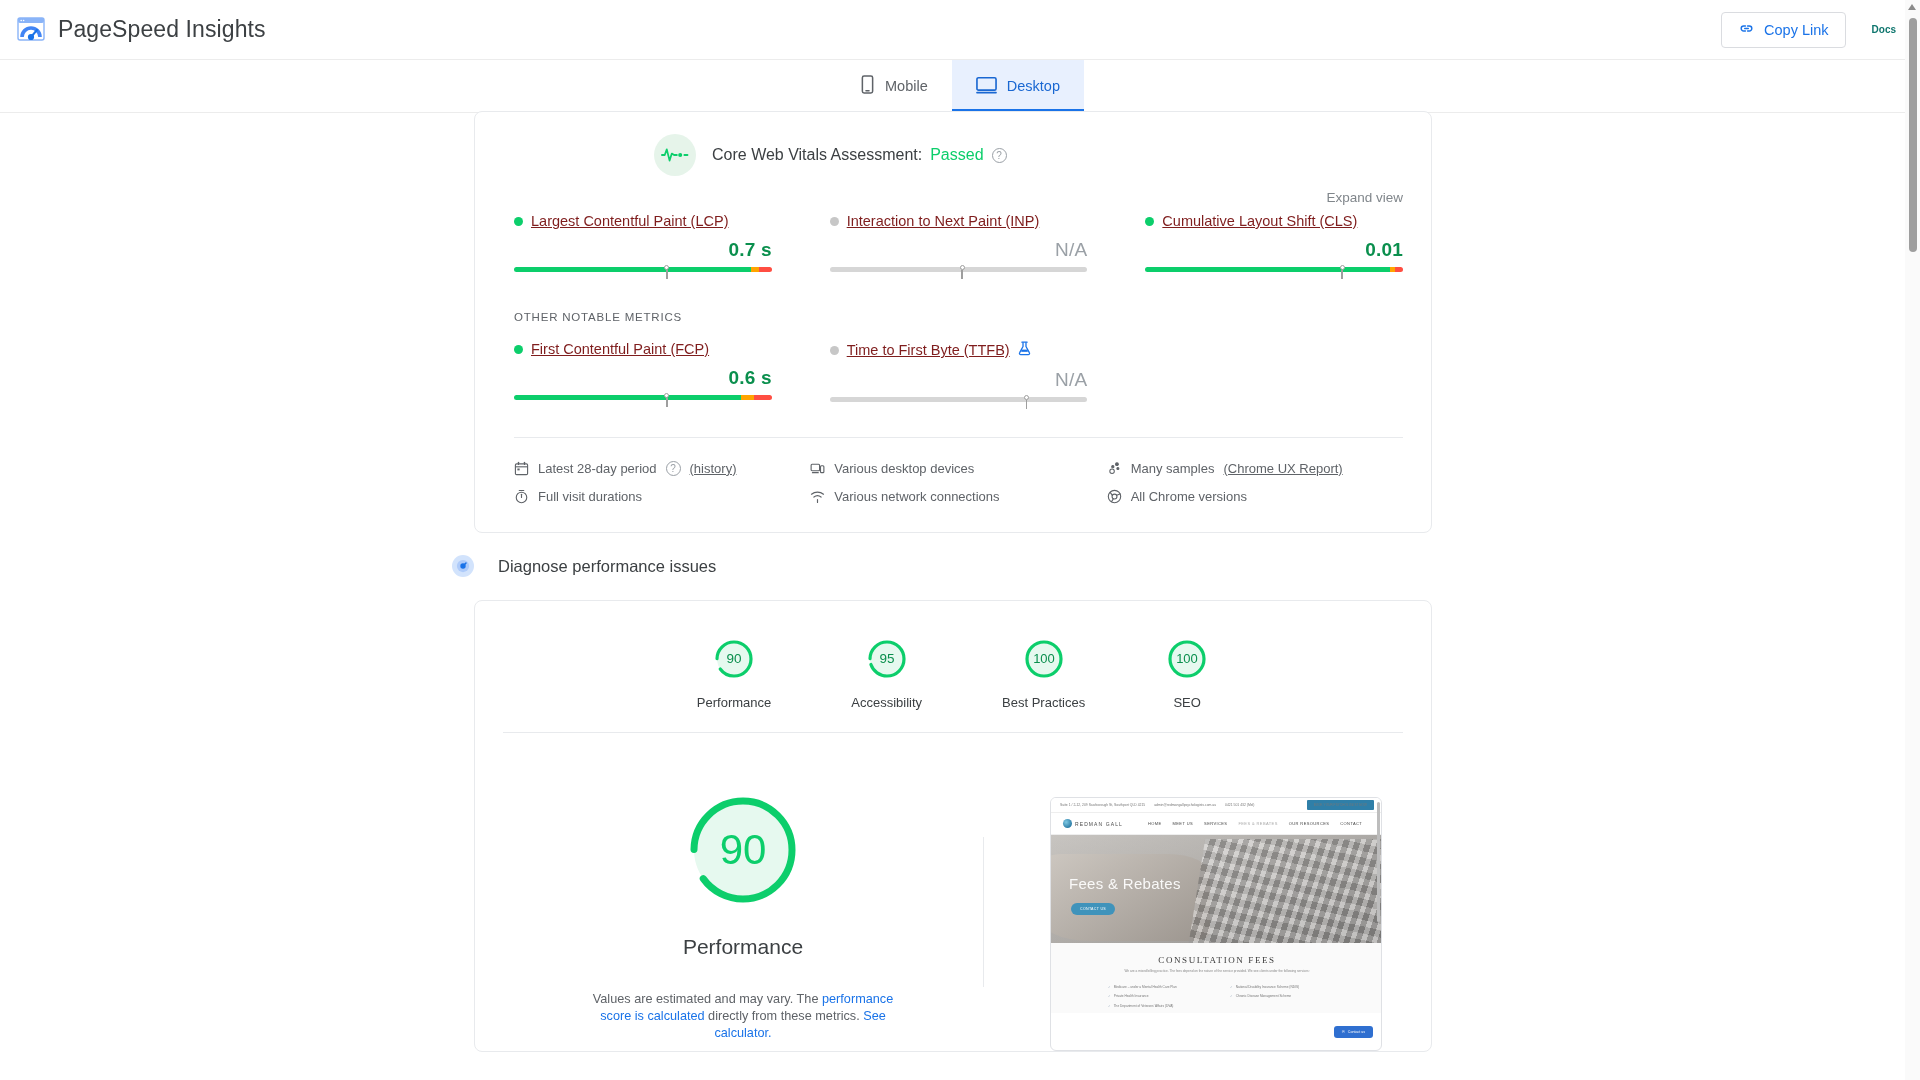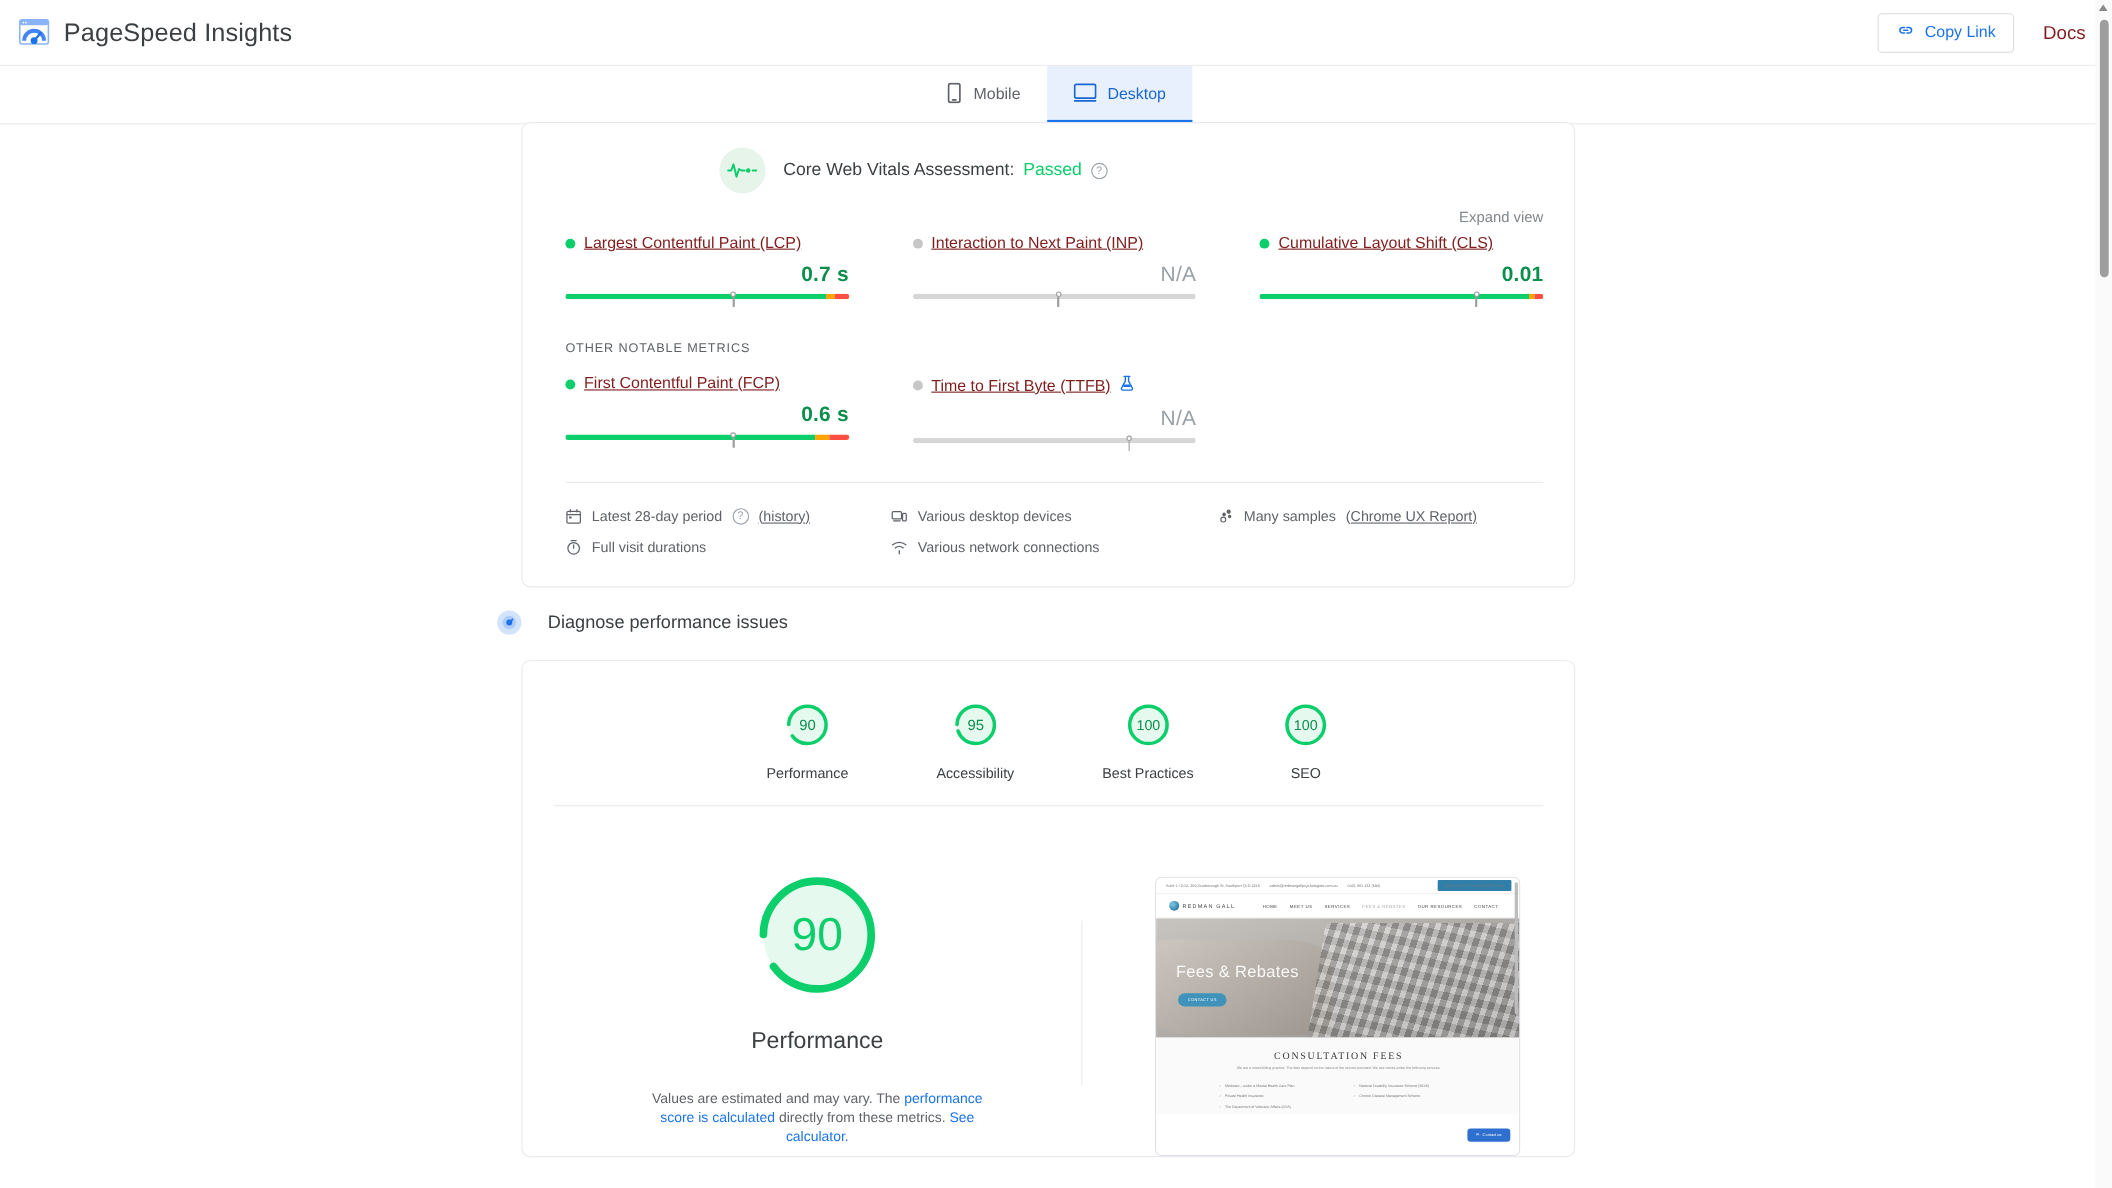--- a/index.html
+++ b/index.html
@@ -23,21 +23,21 @@
   .brand-logo { width: 30px; height: 30px; position: relative; }
   .brand-title { font-size: 23px; color: #3c4043; font-weight: 400; letter-spacing: .1px; }
   .topbar-right { display: flex; align-items: center; gap: 26px; }
   .copy-link-btn {
     display: flex; align-items: center; gap: 9px;
     border: 1px solid #dadce0; border-radius: 4px;
     height: 36px; padding: 0 16px;
     color: #1a73e8; font-size: 14.5px; font-weight: 500;
     background: #fff; cursor: pointer;
   }
-  .docs-link { color: #7f1d1d; font-size: 17px; font-weight: 400; cursor: pointer; }
+  .docs-link { color: #0f766e; font-size: 10px; font-weight: 700; cursor: pointer; }
 
   
   .tabs {
     position: absolute; top: 60px; left: 0; width: 1920px; height: 53px;
     display: flex; align-items: stretch; justify-content: center;
     border-bottom: 1px solid #ececec; background: #fff;
   }
   .tab {
     display: flex; align-items: center; gap: 10px;
     padding: 0 24px; cursor: pointer;
@@ -486,20 +486,32 @@
             <svg width="15" height="15" viewBox="0 0 16 16" fill="none" stroke="#5f6368" stroke-width="1.1">
               <circle cx="10.6" cy="3.4" r="1.5" fill="#5f6368"></circle>
               <circle cx="6.2" cy="6" r="1.2" fill="#5f6368"></circle>
               <circle cx="11.6" cy="8" r="1.1" fill="#5f6368"></circle>
               <circle cx="5.4" cy="11" r="2.4"></circle>
             </svg>
           </span>
           <span>Many samples</span>
           <span class="link">(Chrome UX Report)</span>
         </div>
+        <div class="meta-row">
+          <span class="meta-ico">
+            <svg width="15" height="15" viewBox="0 0 16 16" fill="none" stroke="#5f6368" stroke-width="1.2">
+              <circle cx="8" cy="8" r="6.6"></circle>
+              <circle cx="8" cy="8" r="2.6"></circle>
+              <line x1="10.3" y1="6.7" x2="14.4" y2="5.1"></line>
+              <line x1="6.9" y1="10.3" x2="4.6" y2="13.8"></line>
+              <line x1="5.7" y1="6.8" x2="3.2" y2="3.4"></line>
+            </svg>
+          </span>
+          <span>All Chrome versions</span>
+        </div>
       </div>
     </div>
   </div>
 
   <div class="diagnose">
     <span class="diagnose-ico">
       <svg width="14" height="14" viewBox="0 0 16 16">
         <circle cx="8" cy="8" r="7" fill="#aecbfa"></circle>
         <circle cx="8" cy="8" r="3.1" fill="#1a73e8"></circle>
         <path d="M8 8 L11.4 4.6" stroke="#1a73e8" stroke-width="1.8" stroke-linecap="round"></path>

